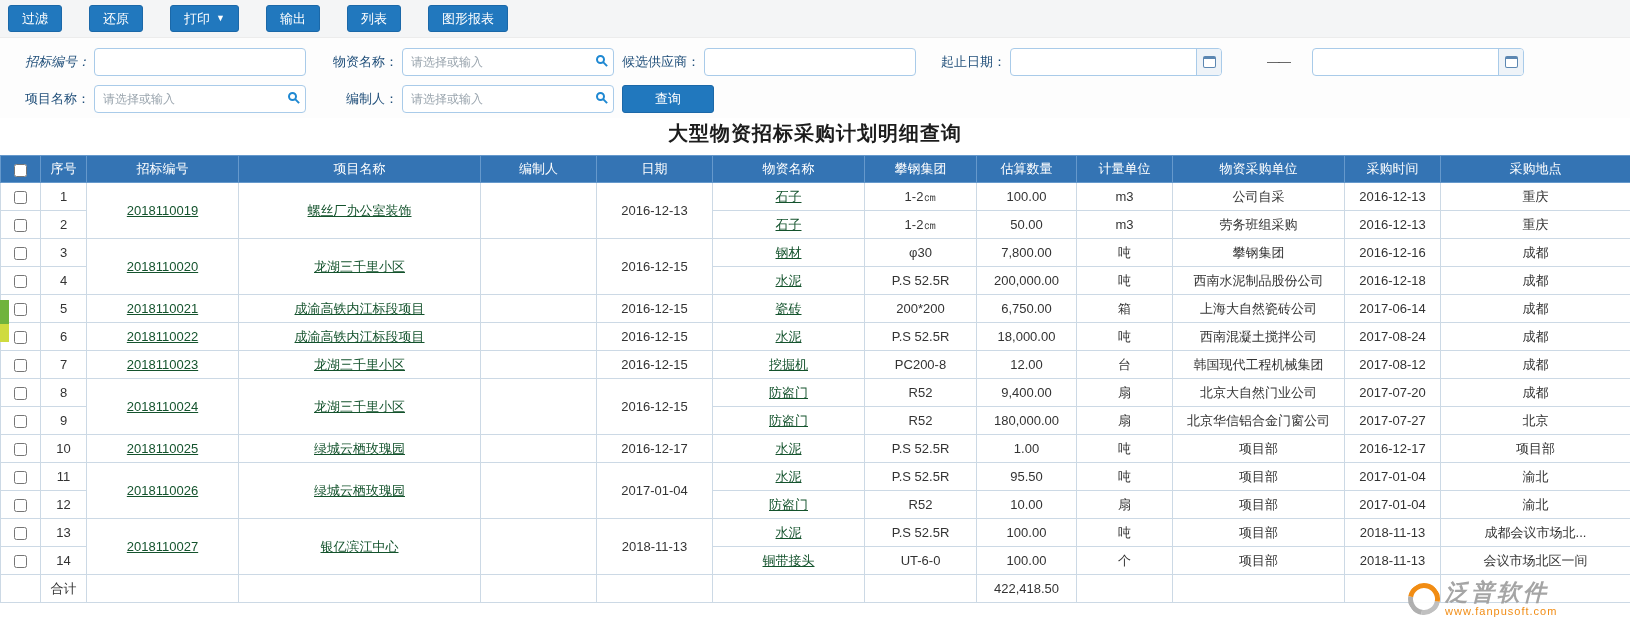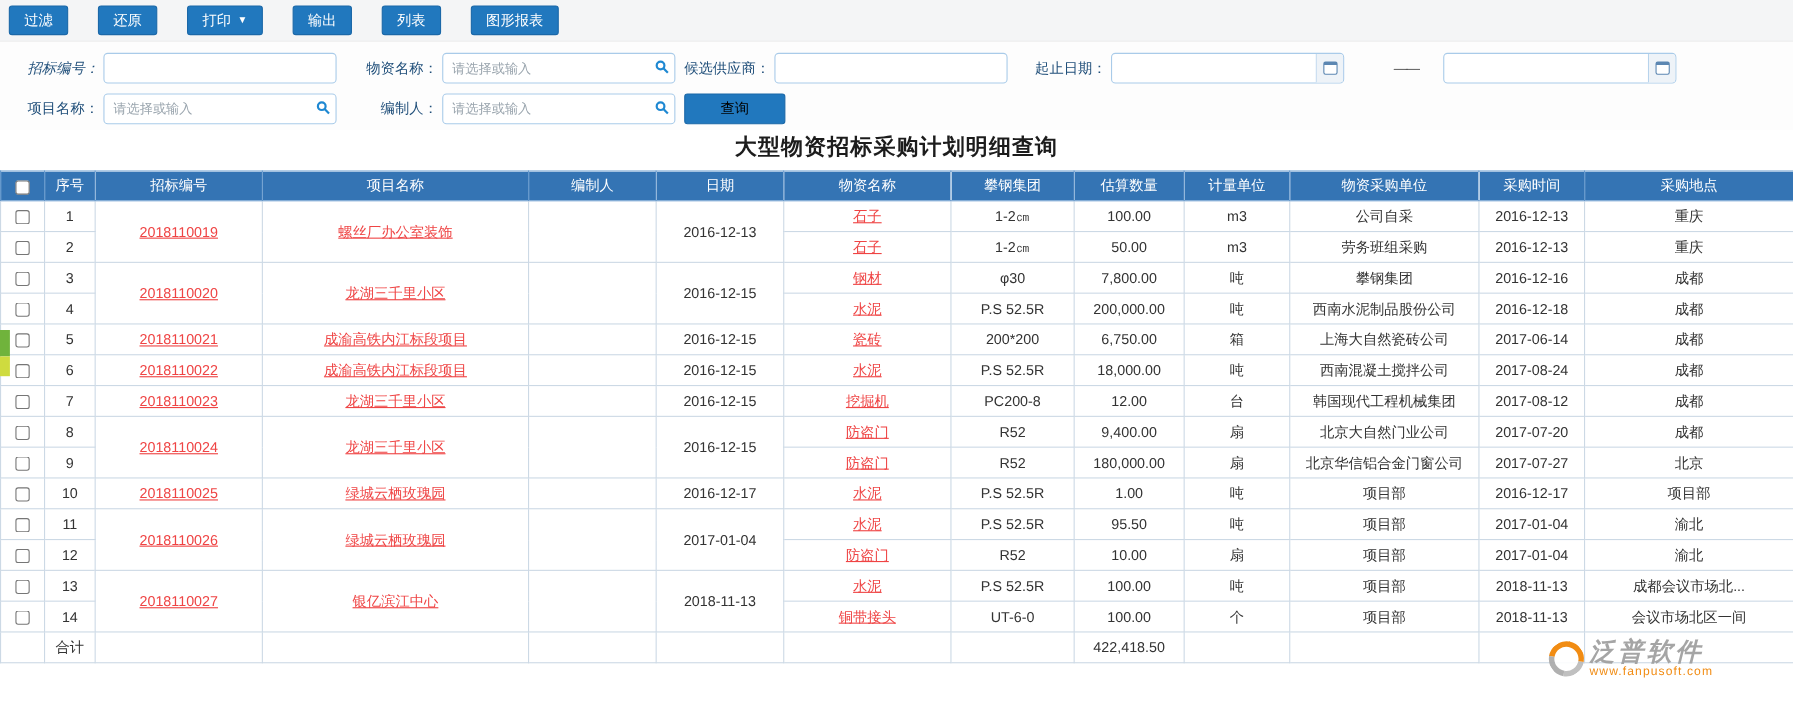--- a/index.html
+++ b/index.html
@@ -53,21 +53,21 @@
   .cal-glyph {
     width:13px; height:12px; border:1px solid #5c87b2; border-top-width:3px;
     border-radius:2px; background:#fff;
   }
   .range-dash {
     position:absolute; width:60px; text-align:center; line-height:28px;
     color:#555; font-size:13px; letter-spacing:-2px;
   }
   .query-btn {
     position:absolute; left:622px; top:47px; width:92px; height:28px;
-    background:#2178be; color:#000000; border:1px solid #1b68a8; border-radius:3px;
+    background:#2178be; color:#ffffff; border:1px solid #1b68a8; border-radius:3px;
     font-size:13px; cursor:pointer;
     font-family:"Liberation Sans","DejaVu Sans",sans-serif;
   }
   .lbl-bid      { left:10px;  width:80px; top:10px;font-style:italic; }
   .iw-bid       { left:94px;  width:212px; top:10px; }
   .lbl-material { left:318px; width:80px; top:10px; }
   .iw-material  { left:402px; width:212px; top:10px; }
   .lbl-supplier { left:604px; width:96px; top:10px; }
   .iw-supplier  { left:704px; width:212px; top:10px; }
   .lbl-daterange{ left:926px; width:80px; top:10px; }
@@ -89,21 +89,21 @@
   table.results { width:1630px; border-collapse:collapse; table-layout:fixed; }
   table.results th {
     background:#3474b4; color:#ffffff; font-size:13px; font-weight:normal;
     height:27px; border:1px solid #6699cc; padding:0 2px; white-space:nowrap; overflow:hidden;
   }
   table.results td {
     border:1px solid #ccd9e5; height:28px; font-size:13px; color:#333;
     text-align:center; padding:0 4px; white-space:nowrap; overflow:hidden;
     text-overflow:ellipsis; background:#fff;
   }
-  table.results td a { color:#ef4444; cursor:pointer; }
+  table.results td a { color:#14532d; cursor:pointer; }
   table.results input[type=checkbox] { margin:0; vertical-align:middle; }
   .col-check{width:40px}.col-seq{width:46px}.col-bid{width:152px}.col-project{width:242px}
   .col-compiler{width:116px}.col-date{width:116px}.col-material{width:152px}.col-spec{width:112px}
   .col-qty{width:100px}.col-unit{width:96px}.col-purchaser{width:172px}.col-ptime{width:96px}
   .col-place{width:190px}
 
   
   .edge-widget { position:absolute; left:0; top:300px; width:9px; height:42px; z-index:10; cursor:pointer; }
   .ew-top { height:24px; background:#70b33c; }
   .ew-bottom { height:18px; background:#cfdb3f; }

